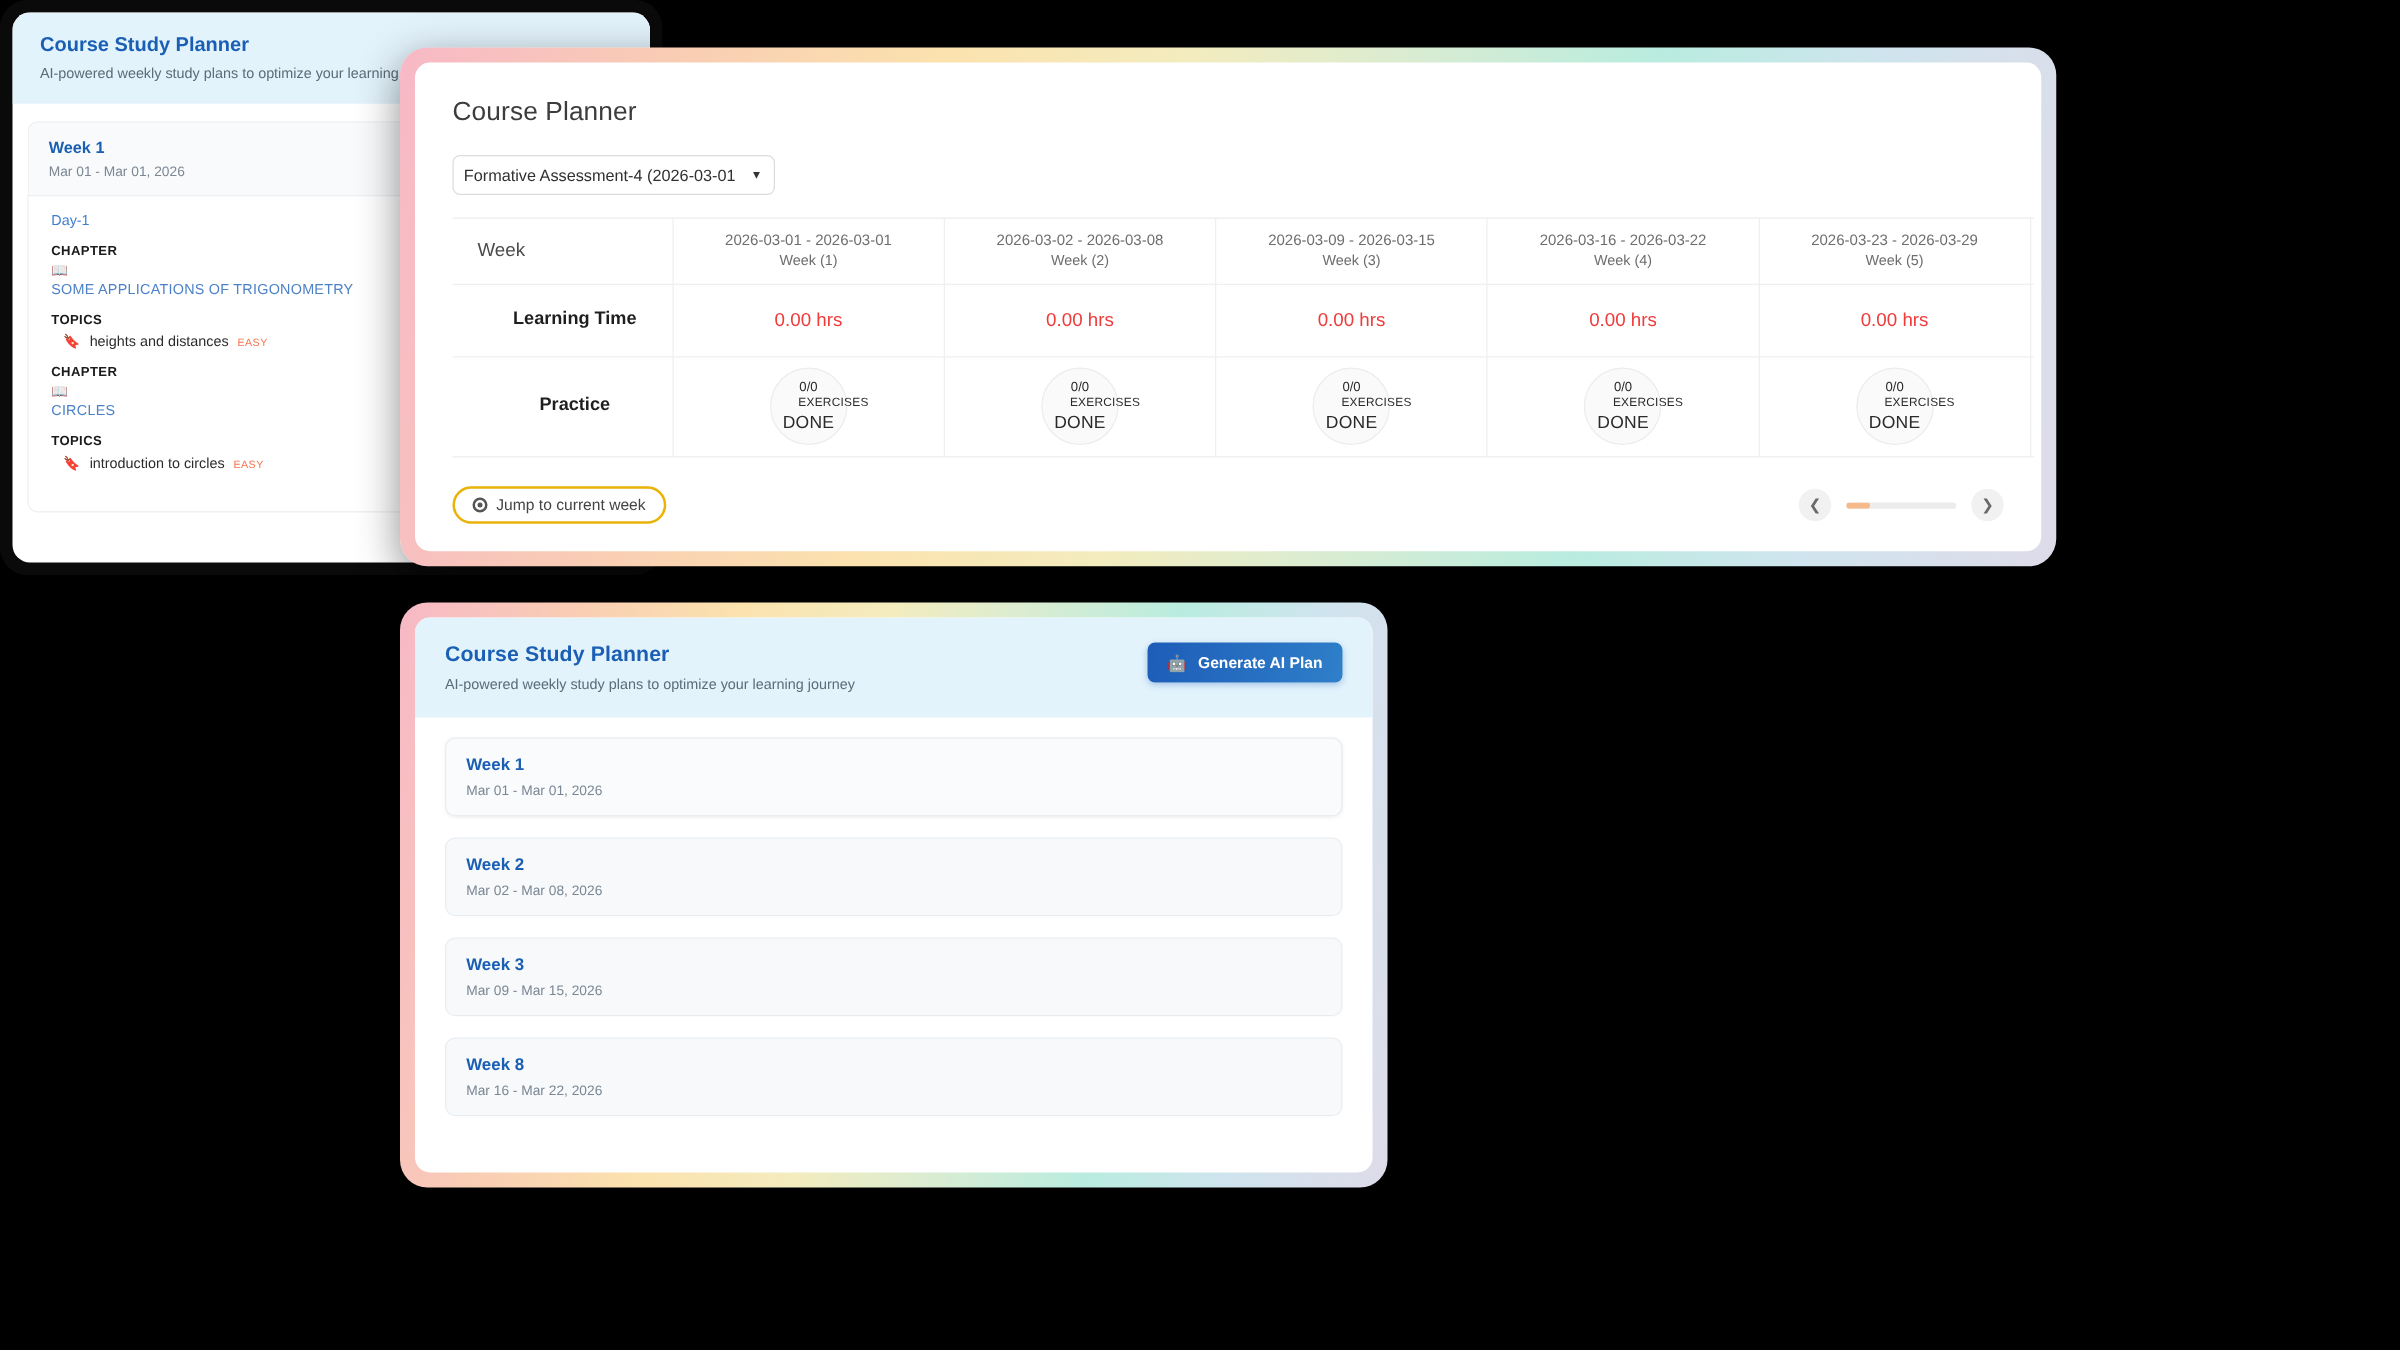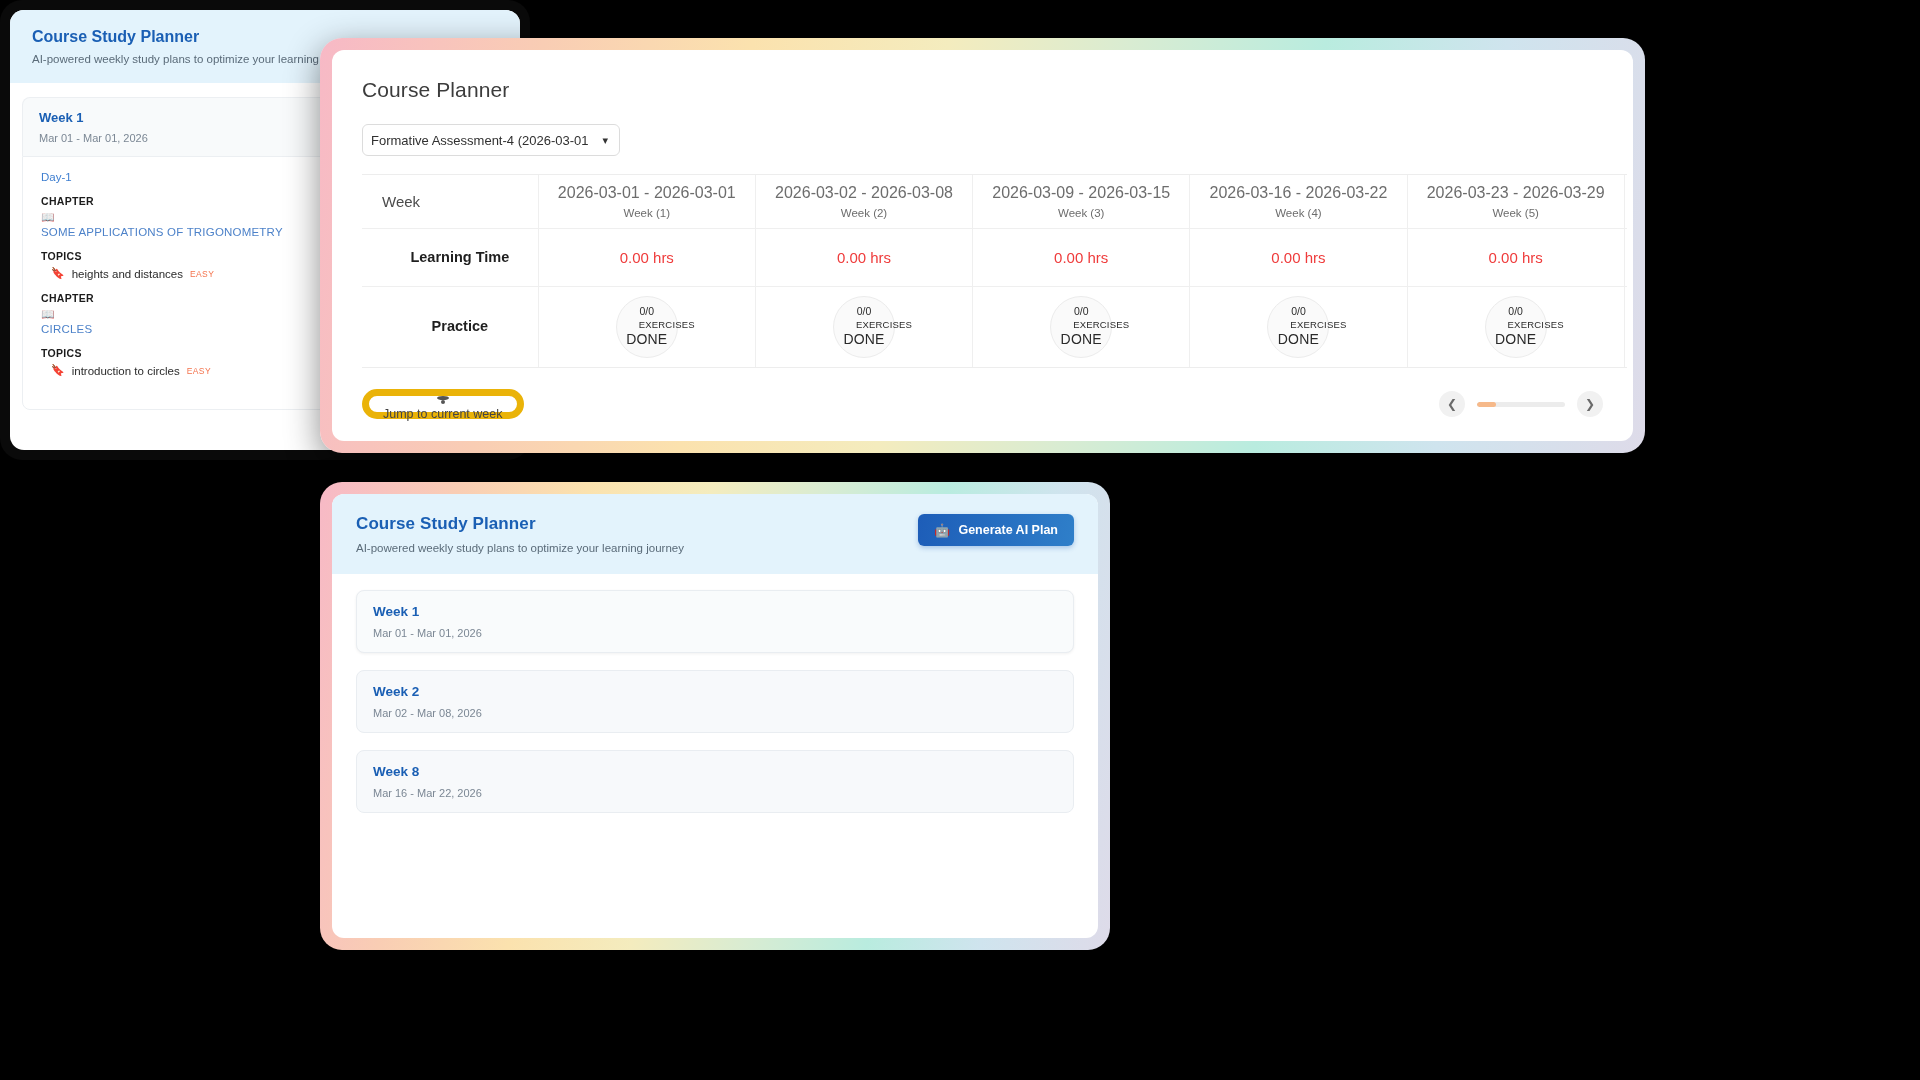--- a/index.html
+++ b/index.html
@@ -74,21 +74,21 @@
     vertical-align: middle;
   }
   table.planner-table tr:last-child td { border-bottom: none; }
   .col-label { width: 176px; }
   .col-week  { width: 217px; }
   .hdr-row td { height: 52px; padding: 6px 4px; }
   .hdr-label {
     font-size: 15px; color: #4b4b4b; text-align: left !important;
     padding-left: 20px !important; font-weight: 400;
   }
-  .hdr-range { font-size: 16px; color: #6d6d6d; line-height: 1.5; }
+  .hdr-range { font-size: 12px; color: #6d6d6d; line-height: 1.5; }
   .hdr-weeknum { font-size: 11.5px; color: #6d6d6d; line-height: 1.5; }
   .row-label {
     font-size: 14.5px; color: #1f1f1f; font-weight: 600;
     text-align: center; padding-left: 20px !important;
     line-height: 1.35;
   }
   .lt-row td { height: 58px; }
   .lt-val { font-size: 15px; color: #ef3b3b; }
   .pr-row td { height: 80px; }
   .circle {
@@ -103,24 +103,23 @@
   .circle .c3 { font-size: 14px; color: #2a2a2a; letter-spacing:.2px; }
 
   
   .planner-footer {
     position: absolute; left: 30px; right: 30px; bottom: 22px;
     display: flex; align-items: center; justify-content: space-between;
   }
   .jump-btn {
     display: inline-flex; align-items: center; gap: 7px;
     height: 30px; padding: 0 14px;
-    border: 7px solid #eab308; border-radius: 16px;
+    border: 2px solid #eab308; border-radius: 16px;
     background: #ffffff; font-size: 12.5px; color: #444;
     cursor: pointer;
-    flex-direction: column;
   }
   .target-icon {
     width: 12px; height: 12px; border-radius: 50%;
     border: 2px solid #555; position: relative;
   }
   .target-icon::after {
     content:""; position:absolute; left:2px; top:2px;
     width:4px; height:4px; border-radius:50%; background:#555;
   }
   .pager { display: flex; align-items: center; gap: 12px; }
@@ -368,20 +367,24 @@
       <div class="week-list">
         <div class="week-item active">
           <div class="wi-title">Week 1</div>
           <div class="wi-date">Mar 01 - Mar 01, 2026</div>
         </div>
         <div class="week-item">
           <div class="wi-title">Week 2</div>
           <div class="wi-date">Mar 02 - Mar 08, 2026</div>
         </div>
         <div class="week-item">
+          <div class="wi-title">Week 3</div>
+          <div class="wi-date">Mar 09 - Mar 15, 2026</div>
+        </div>
+        <div class="week-item">
           <div class="wi-title">Week 8</div>
           <div class="wi-date">Mar 16 - Mar 22, 2026</div>
         </div>
       </div>
     </div>
   </div>
 
   <div id="study-card-right">
     <div class="inner rt-clip">
       <div class="rt-head">

